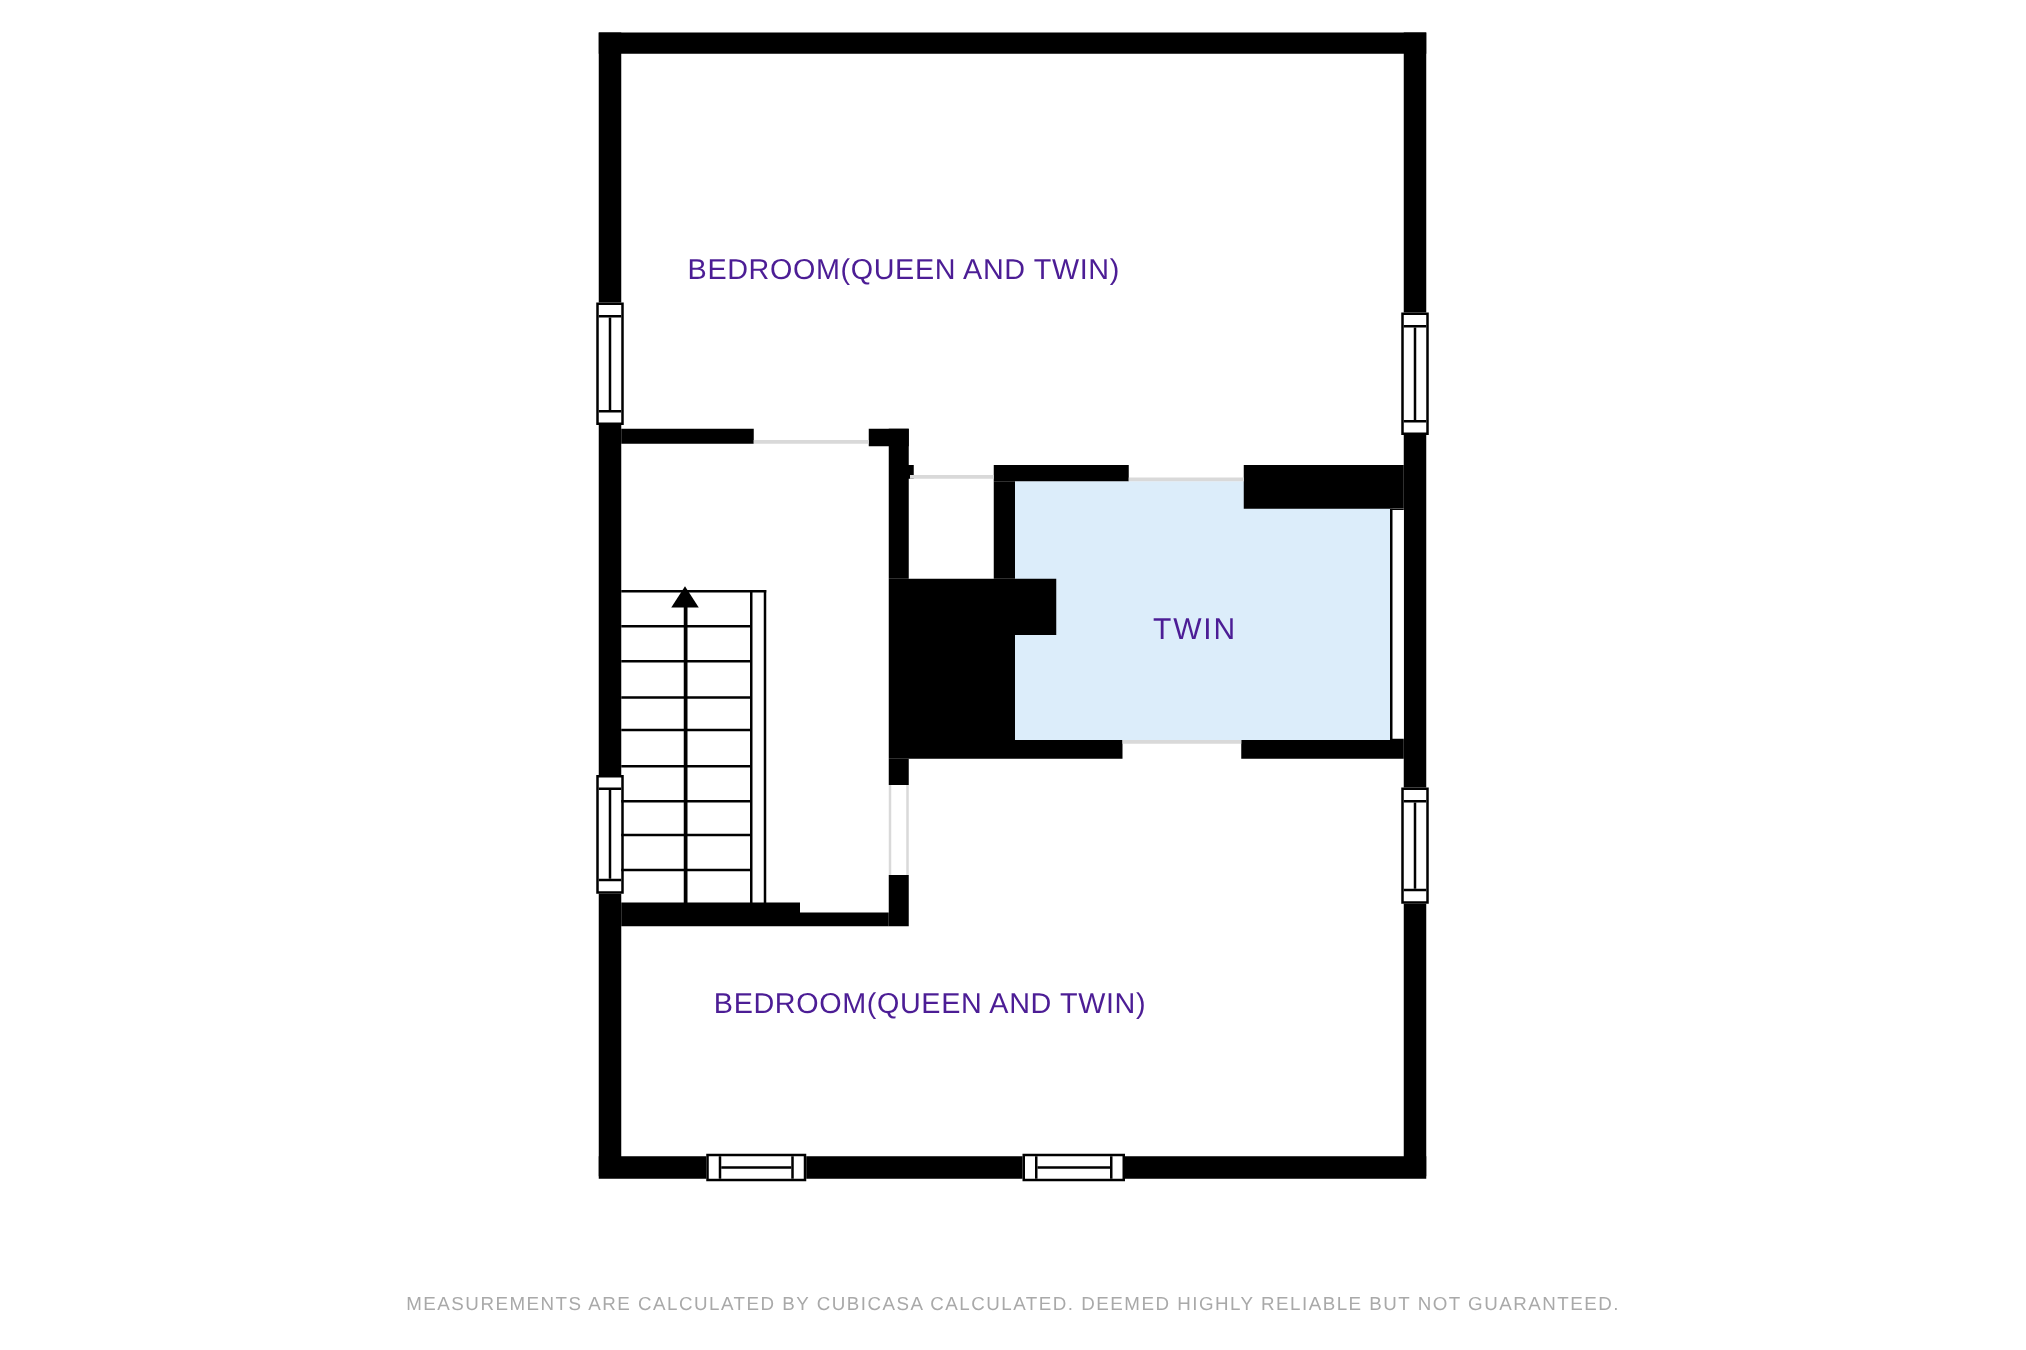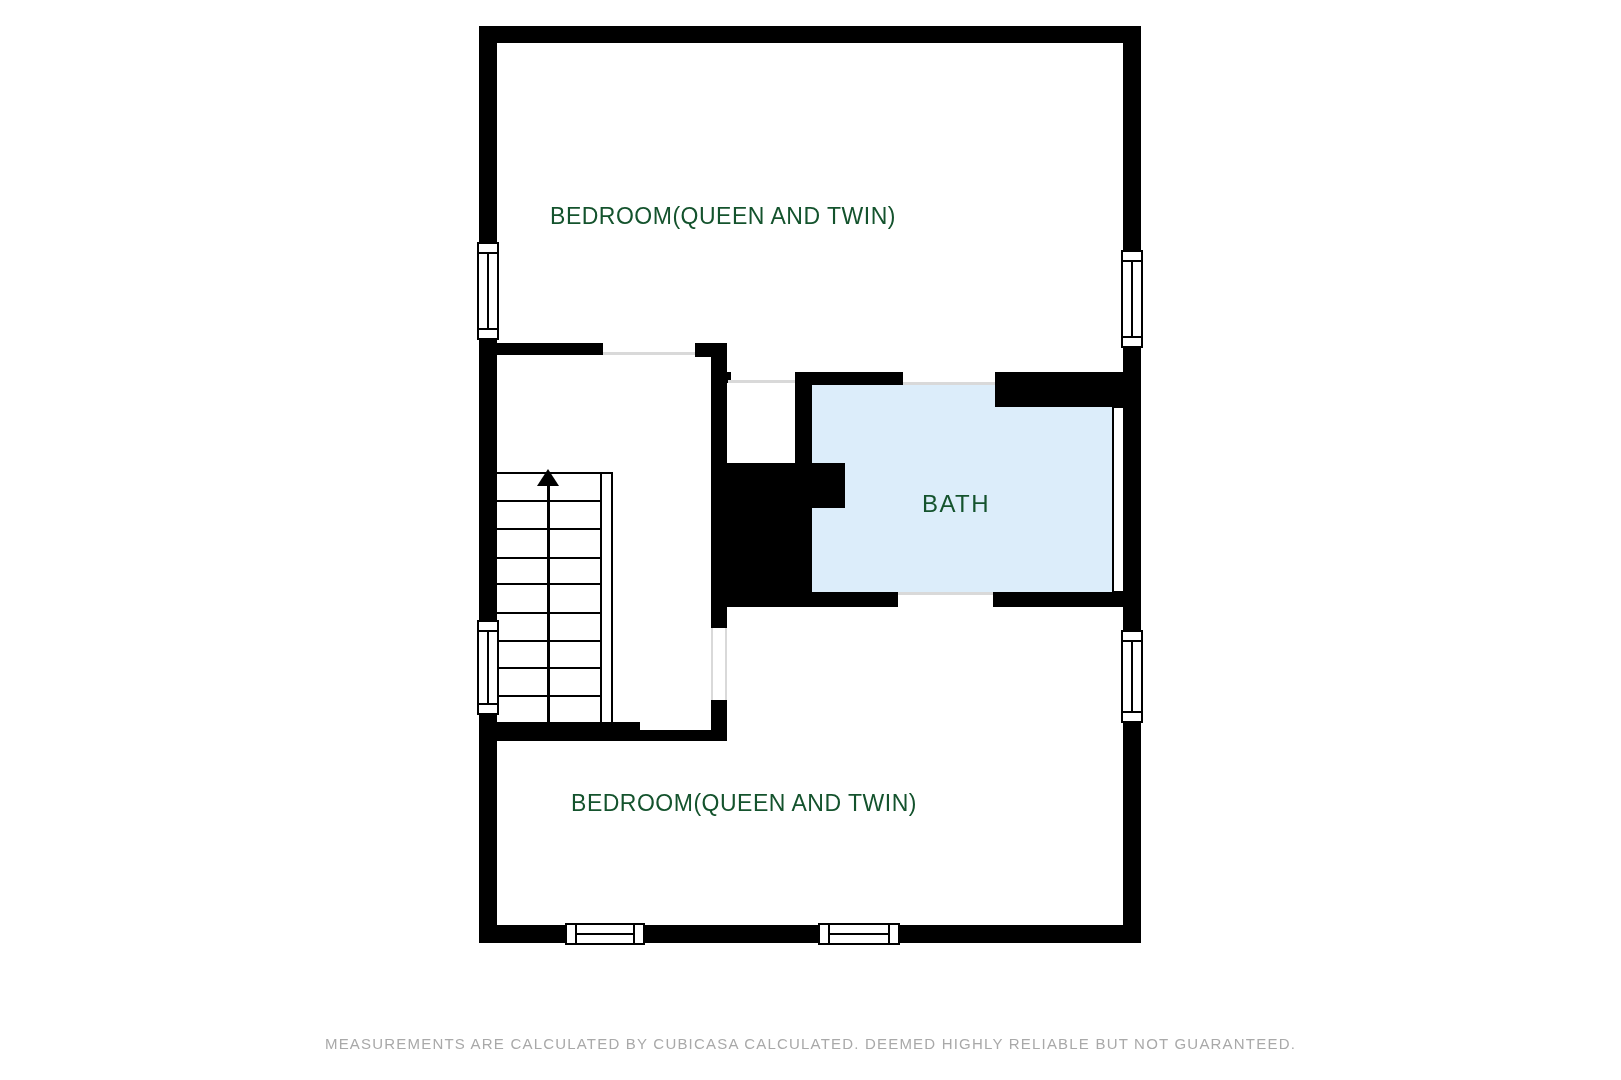--- a/index.html
+++ b/index.html
@@ -22,21 +22,21 @@
   .door-gap-v{position:absolute;background:#ffffff;border-left:2px solid #d9d9d9;border-right:2px solid #d9d9d9;box-sizing:border-box;}
   
   .stair-box{position:absolute;border-top:2px solid #000;border-right:2px solid #000;box-sizing:border-box;}
   .stair-rail{position:absolute;background:#000;}
   .tread{position:absolute;background:#000;height:2px;}
   .arrow-shaft{position:absolute;background:#000;}
   .arrow-head{position:absolute;width:0;height:0;border-left:11px solid transparent;border-right:11px solid transparent;border-bottom:17px solid #000;}
   
   .bath-strip{position:absolute;background:#ffffff;border-left:2px solid #000;border-top:1px solid #000;border-bottom:1px solid #000;box-sizing:border-box;}
   
-  .room-label{position:absolute;transform:translate(-50%,-50%);color:#14532d;
+  .room-label{position:absolute;transform:translate(-50%,-50%);color:#4c1d95;
       font-size:23px;letter-spacing:0.5px;white-space:nowrap;}
   .bath-label{font-size:24px;letter-spacing:1.5px;}
   .footer{position:absolute;left:50%;top:1035px;transform:translateX(-50%);
       color:#a9a9a9;font-size:15px;letter-spacing:1.2px;white-space:nowrap;}
 </style>
 </head>
 <body>
 
 <div id="plan">
 
@@ -109,18 +109,18 @@
   <div class="tread" style="left:497px;top:557px;width:104px;"></div>
   <div class="tread" style="left:497px;top:583px;width:104px;"></div>
   <div class="tread" style="left:497px;top:612px;width:104px;"></div>
   <div class="tread" style="left:497px;top:640px;width:104px;"></div>
   <div class="tread" style="left:497px;top:667px;width:104px;"></div>
   <div class="tread" style="left:497px;top:695px;width:104px;"></div>
   <div class="arrow-shaft" style="left:547px;top:484px;width:3px;height:239px;"></div>
   <div class="arrow-head" style="left:537px;top:469px;"></div>
 
   <div class="room-label" style="left:723px;top:216px;">BEDROOM(QUEEN AND TWIN)</div>
-  <div class="room-label bath-label" style="left:956px;top:504px;">BATH</div>
+  <div class="room-label bath-label" style="left:956px;top:504px;">TWIN</div>
   <div class="room-label" style="left:744px;top:803px;">BEDROOM(QUEEN AND TWIN)</div>
 
   <div class="footer">MEASUREMENTS ARE CALCULATED BY CUBICASA CALCULATED. DEEMED HIGHLY RELIABLE BUT NOT GUARANTEED.</div>
 
 </div>
 
 </body></html>

